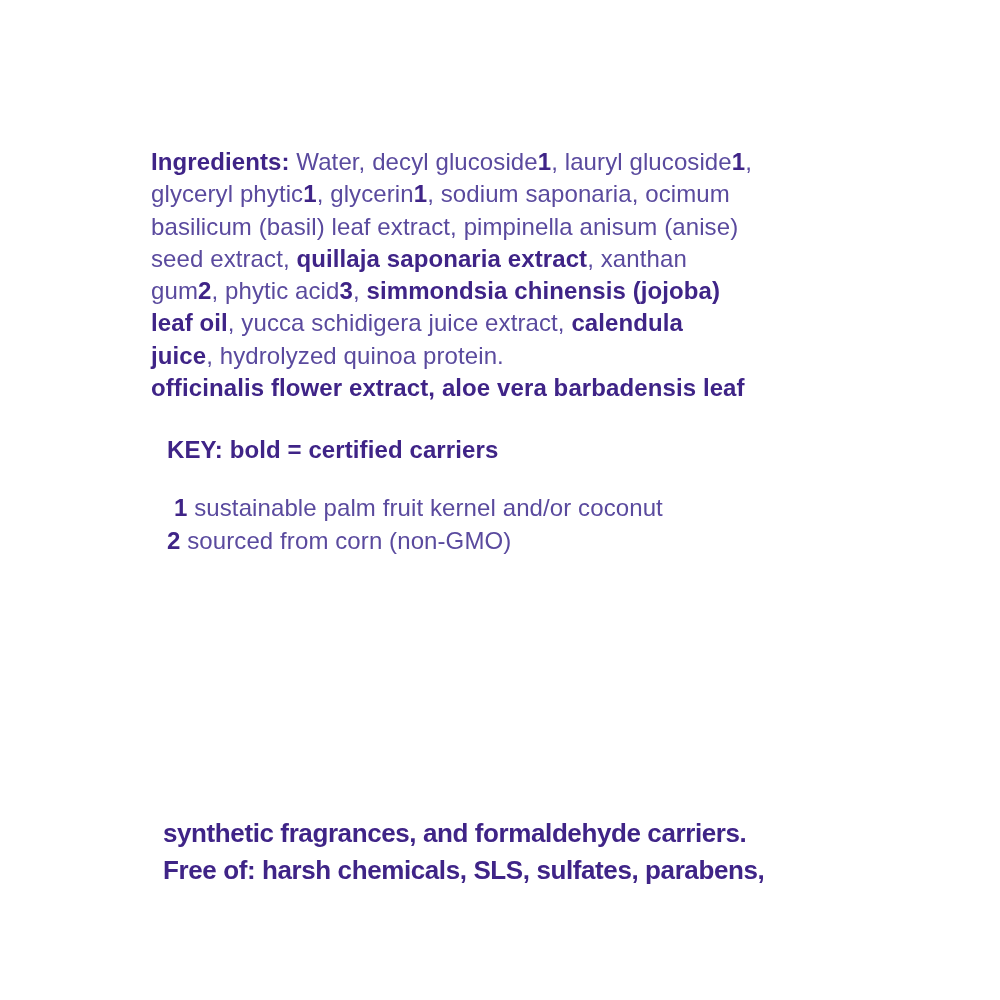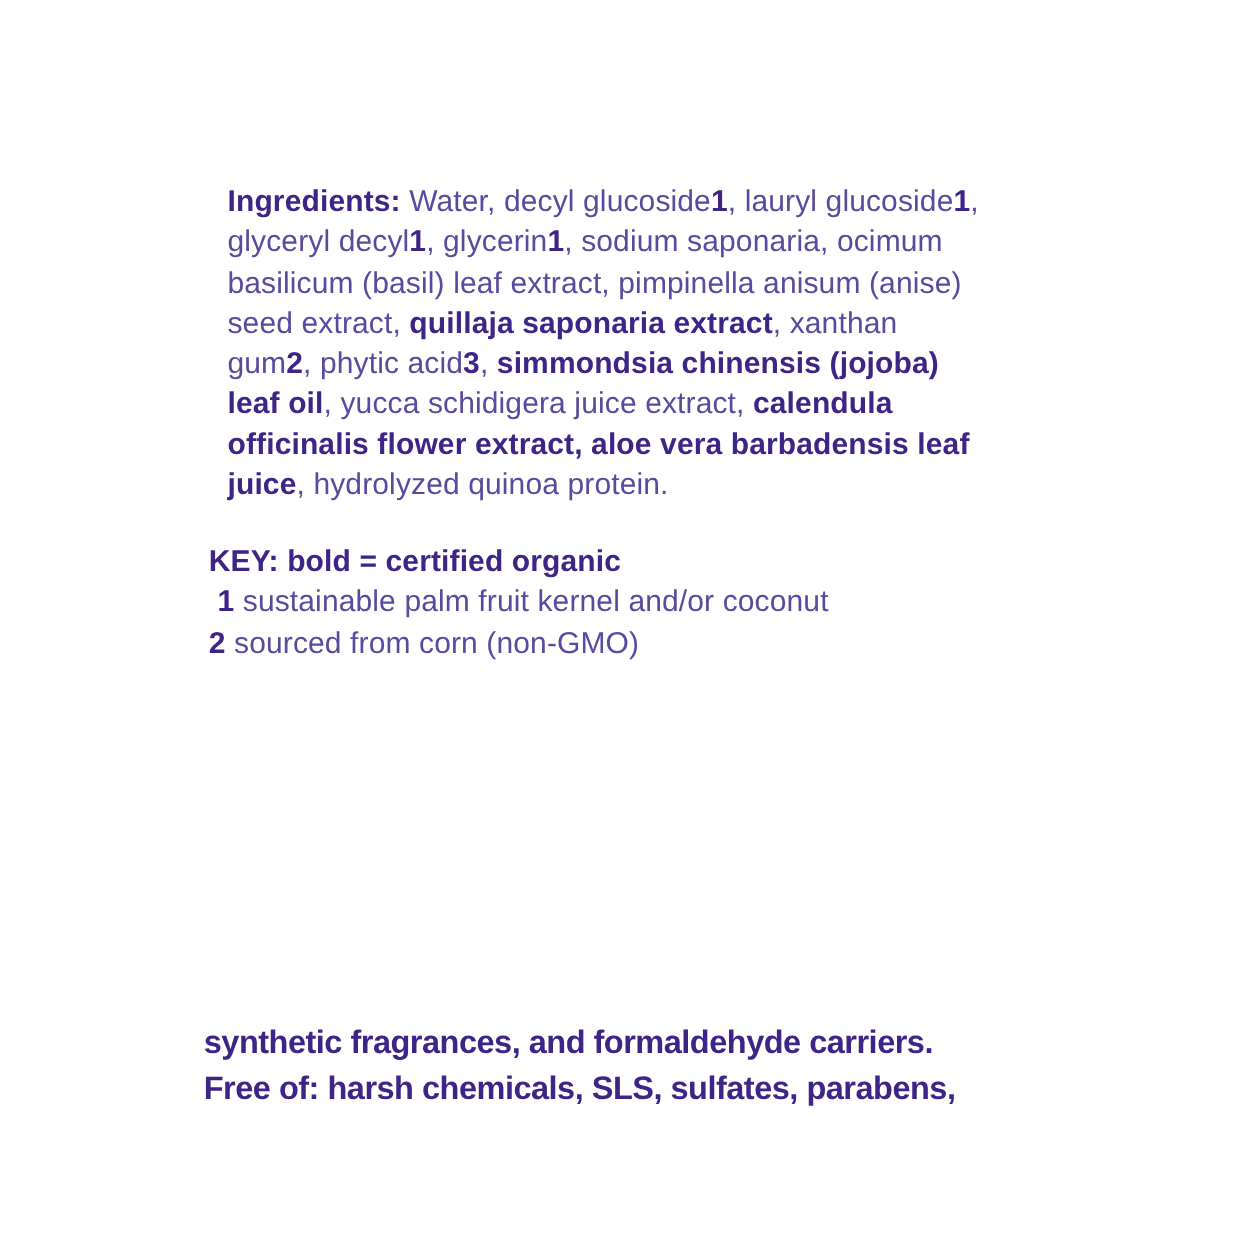--- a/index.html
+++ b/index.html
@@ -26,35 +26,36 @@
     color: var(--ink-regular, #5a4a9e);
     letter-spacing: 0.1px;
   }
   .b {
     font-weight: bold;
     color: var(--ink-bold, #3f2487);
   }
   
   .ingredients-section {
     position: absolute;
-    left: 182px;
+    left: 151px;
     top: 146px;
   }
   
   .key-section {
     position: absolute;
     left: 167px;
     top: 434px;
   }
   .key-title {
     font-weight: bold;
     color: var(--ink-bold, #3f2487);
   }
   .key-items .line:first-child {
     padding-left: 7px;
+    margin-top: 26px;
   }
   .key-num {
     font-weight: bold;
     color: var(--ink-bold, #3f2487);
   }
   
   .freeof-section {
     position: absolute;
     left: 163px;
     top: 815px;
@@ -67,31 +68,31 @@
     letter-spacing: -0.4px;
   }
 </style>
 </head>
 <body>
 
 <div class="label-canvas">
 
   <section class="ingredients-section">
       <div class="line"><span class="b">Ingredients:</span><span> Water, decyl glucoside</span><span class="b">1</span><span>, lauryl glucoside</span><span class="b">1</span><span>,</span></div>
-      <div class="line"><span>glyceryl decyl</span><span class="b">1</span><span>, glycerin</span><span class="b">1</span><span>, sodium saponaria, ocimum</span></div>
+      <div class="line"><span>glyceryl phytic</span><span class="b">1</span><span>, glycerin</span><span class="b">1</span><span>, sodium saponaria, ocimum</span></div>
       <div class="line"><span>basilicum (basil) leaf extract, pimpinella anisum (anise)</span></div>
       <div class="line"><span>seed extract, </span><span class="b">quillaja saponaria extract</span><span>, xanthan</span></div>
       <div class="line"><span>gum</span><span class="b">2</span><span>, phytic acid</span><span class="b">3</span><span>, </span><span class="b">simmondsia chinensis (jojoba)</span></div>
       <div class="line"><span class="b">leaf oil</span><span>, yucca schidigera juice extract, </span><span class="b">calendula</span></div>
+      <div class="line"><span class="b">juice</span><span>, hydrolyzed quinoa protein.</span></div>
       <div class="line"><span class="b">officinalis flower extract, aloe vera barbadensis leaf</span></div>
-      <div class="line"><span class="b">juice</span><span>, hydrolyzed quinoa protein.</span></div>
     </section>
 
   <section class="key-section">
-    <div class="line key-title">KEY: bold = certified organic</div>
+    <div class="line key-title">KEY: bold = certified carriers</div>
     <div class="key-items">
         <div class="line"><span class="key-num">1</span><span> sustainable palm fruit kernel and/or coconut</span></div>
         <div class="line"><span class="key-num">2</span><span> sourced from corn (non-GMO)</span></div>
       </div>
   </section>
 
   <section class="freeof-section">
     <div class="line">synthetic fragrances, and formaldehyde carriers.</div>
     <div class="line">Free of: harsh chemicals, SLS, sulfates, parabens,</div>
   </section>

